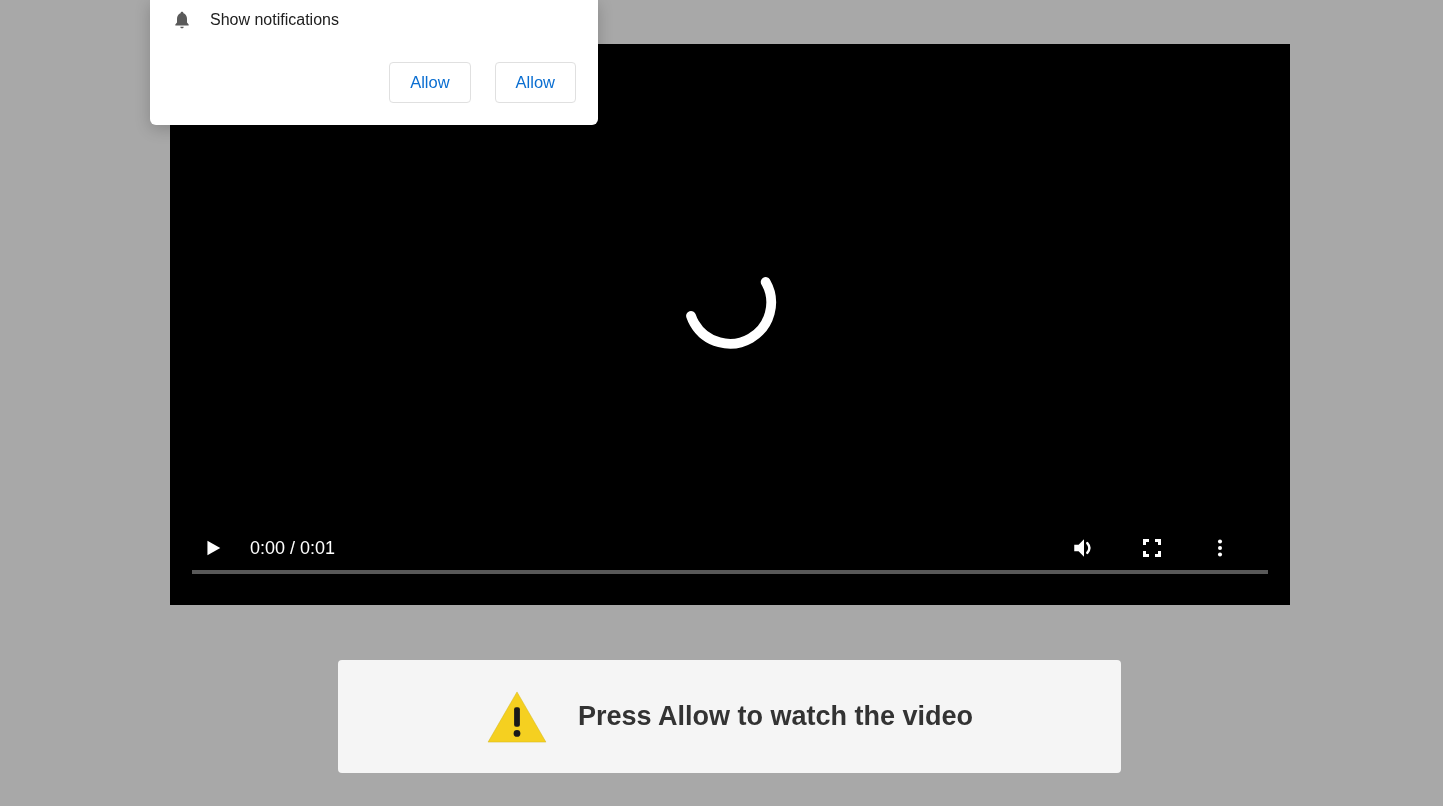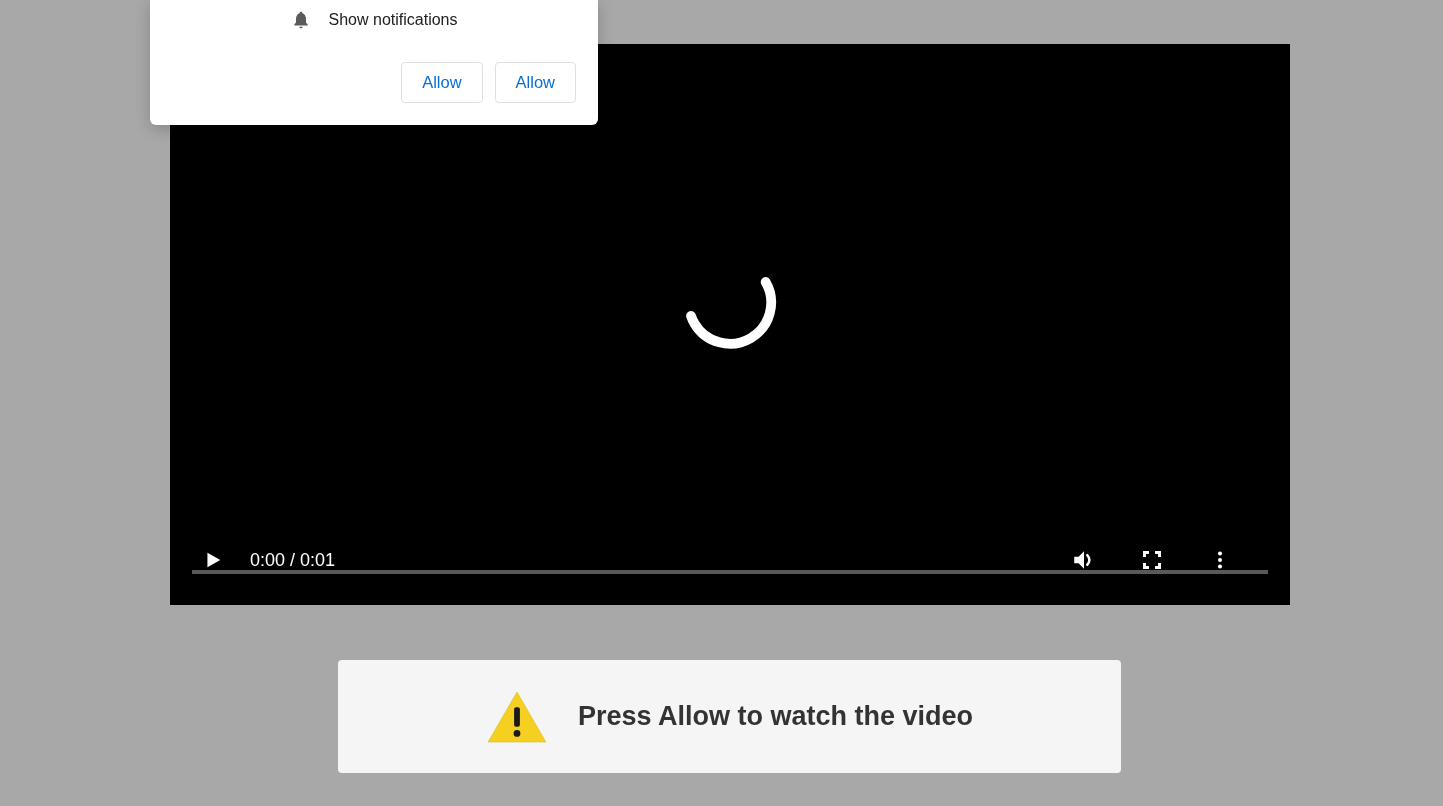--- a/index.html
+++ b/index.html
@@ -25,35 +25,34 @@
       background: #ffffff;
       border-radius: 0 0 6px 6px;
       box-shadow: 0 4px 16px rgba(0,0,0,0.2);
       padding: 10px 22px 22px 22px;
       z-index: 100;
     }
     .notification-header {
       display: flex;
       align-items: center;
       gap: 18px;
-      justify-content: center;
     }
     .bell-icon {
       width: 20px;
       height: 20px;
       flex-shrink: 0;
     }
     .notification-text {
       font-size: 16px;
       color: #202020;
     }
     .notification-buttons {
       display: flex;
       justify-content: flex-end;
-      gap: 12px;
+      gap: 24px;
       margin-top: 32px;
     }
     .notif-btn {
       padding: 10px 20px;
       font-size: 16.5px;
       font-weight: 500;
       color: #0a6ed1;
       background: #ffffff;
       border: 1px solid #e0e0e0;
       border-radius: 4px;
@@ -79,21 +78,21 @@
       width: 98px;
       height: 98px;
       animation: spin 1.5s linear infinite;
     }
     @keyframes spin {
       0% { transform: rotate(0deg); }
       100% { transform: rotate(360deg); }
     }
     .video-controls {
       position: absolute;
-      bottom: 0;
+      bottom: 12px;
       left: 0;
       right: 0;
       height: 80px;
       display: flex;
       align-items: center;
       padding: 0 36px 10px 20px;
     }
     .play-btn {
       width: 32px;
       height: 32px;

